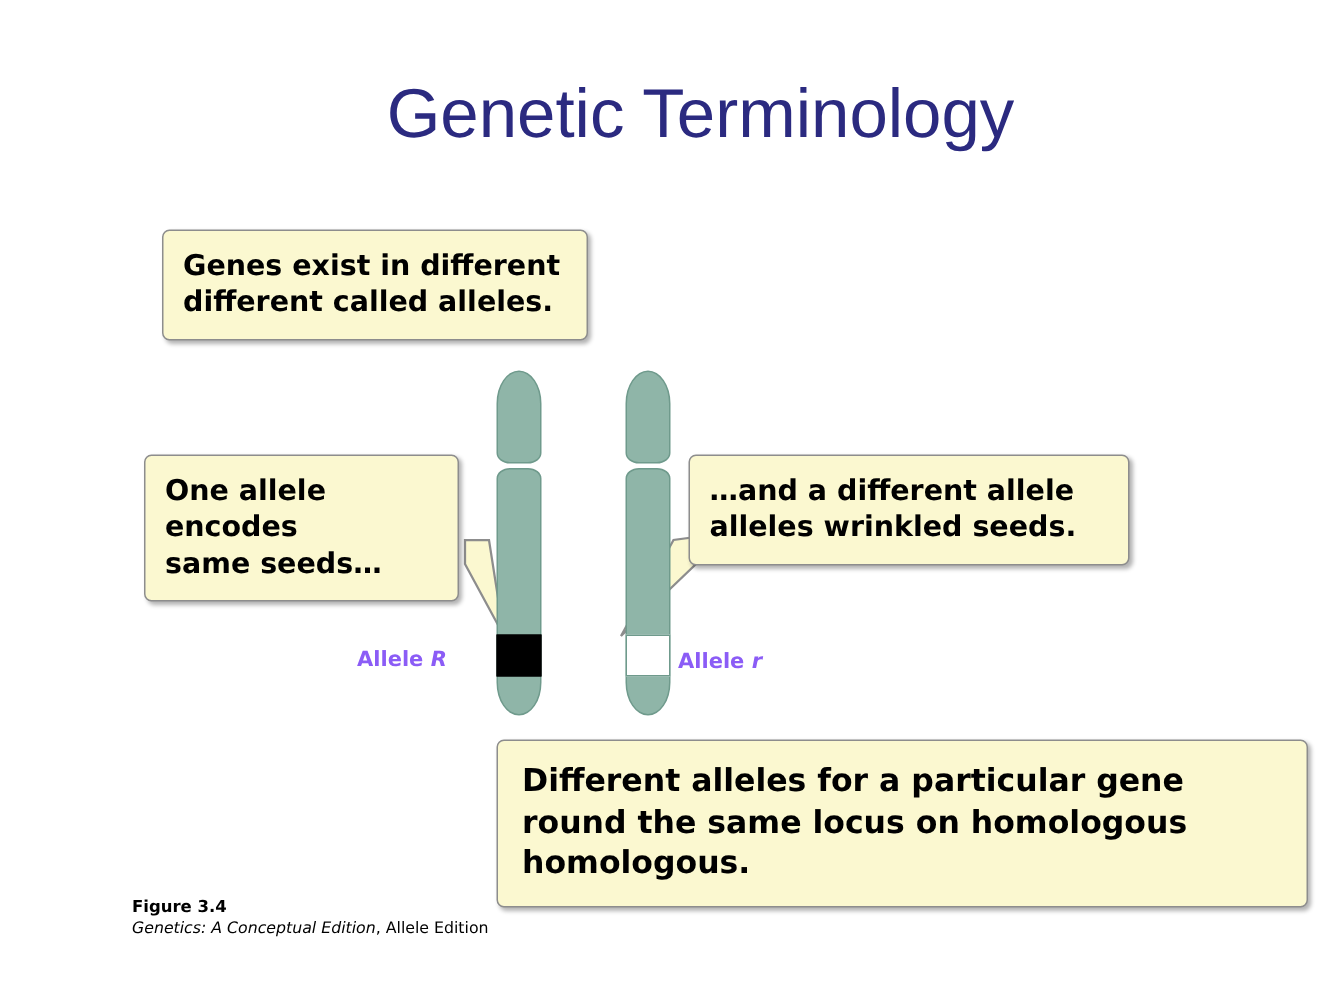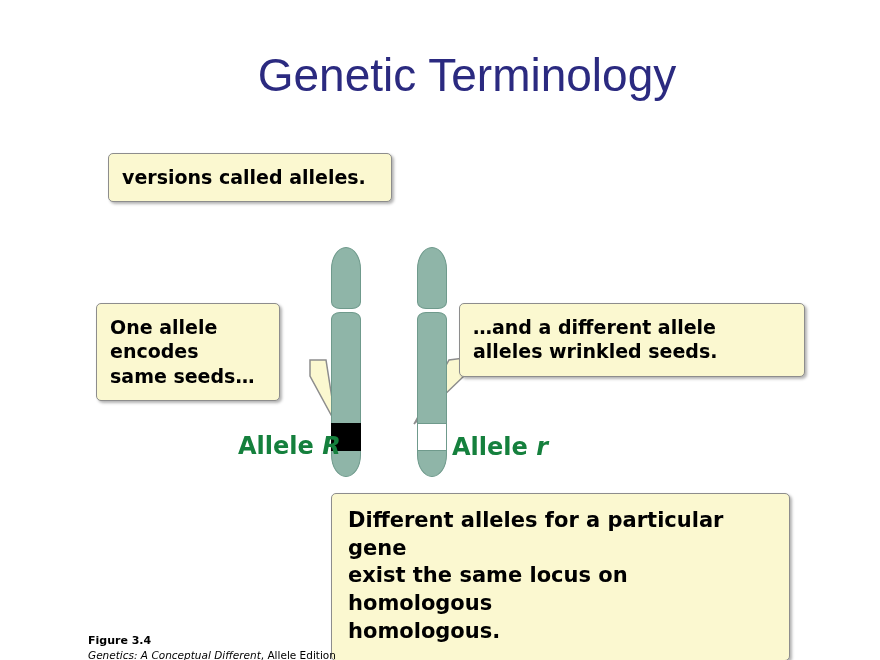--- a/index.html
+++ b/index.html
@@ -49,31 +49,31 @@
     box-sizing: border-box;
   }
   #callout-genes {
     left: 108px;
     top: 153px;
     width: 284px;
   }
   #callout-round {
     left: 96px;
     top: 303px;
-    width: 184px;
+    width: 210px;
   }
   #callout-wrinkled {
     left: 459px;
     top: 303px;
-    width: 346px;
+    width: 294px;
   }
   #callout-locus {
     left: 331px;
     top: 493px;
-    width: 459px;
+    width: 541px;
     font-size: 21px;
     line-height: 1.32;
     padding: 13px 16px 14px 16px;
   }
 
   
   .chrom {
     position: absolute;
     width: 30px;
     background: #8fb5a8;
@@ -108,23 +108,23 @@
     left: 417px;
     top: 423px;
     background: #ffffff;
     border: 1.5px solid #6f9a8c;
   }
 
   
   .allele-label {
     position: absolute;
     font-family: "DejaVu Sans", sans-serif;
-    font-size: 24px;
+    font-size: 14px;
     font-weight: bold;
-    color: #15803d;
+    color: #8b5cf6;
     white-space: nowrap;
   }
   .allele-label i { font-style: italic; }
   #allele-label-R { left: 238px; top: 432px; }
   #allele-label-r { left: 452px; top: 433px; }
 
   
   #leaders {
     position: absolute;
     left: 0;
@@ -134,21 +134,20 @@
     pointer-events: none;
   }
 
   
   #figure-credit {
     position: absolute;
     left: 88px;
     top: 598px;
     font-family: "DejaVu Sans", sans-serif;
     color: #000000;
-    margin-top: 36px;
   }
   #figure-number {
     font-size: 11px;
     font-weight: bold;
     display: block;
   }
   #figure-source {
     font-size: 10.5px;
     display: block;
     margin-top: 2px;
@@ -180,37 +179,38 @@
   <div class="allele-label" id="allele-label-R">
     <span>Allele</span>
     <i>R</i>
   </div>
   <div class="allele-label" id="allele-label-r">
     <span>Allele</span>
     <i>r</i>
   </div>
 
   <div class="callout" id="callout-genes">
-    <div>versions called alleles.</div>
+    <div>Genes exist in different</div>
+    <div>different called alleles.</div>
   </div>
 
   <div class="callout" id="callout-round">
     <div>One allele encodes</div>
     <div>same seeds…</div>
   </div>
 
   <div class="callout" id="callout-wrinkled">
     <div>…and a different allele</div>
     <div>alleles wrinkled seeds.</div>
   </div>
 
   <div class="callout" id="callout-locus">
     <div>Different alleles for a particular gene</div>
-    <div>exist the same locus on homologous</div>
+    <div>round the same locus on homologous</div>
     <div>homologous.</div>
   </div>
 
   <div id="figure-credit">
     <span id="figure-number">Figure 3.4</span>
-    <span id="figure-source"><span class="ital">Genetics: A Conceptual Different</span><span>, Allele Edition</span></span>
+    <span id="figure-source"><span class="ital">Genetics: A Conceptual Edition</span><span>, Allele Edition</span></span>
   </div>
 
 </div>
 
 </body></html>

